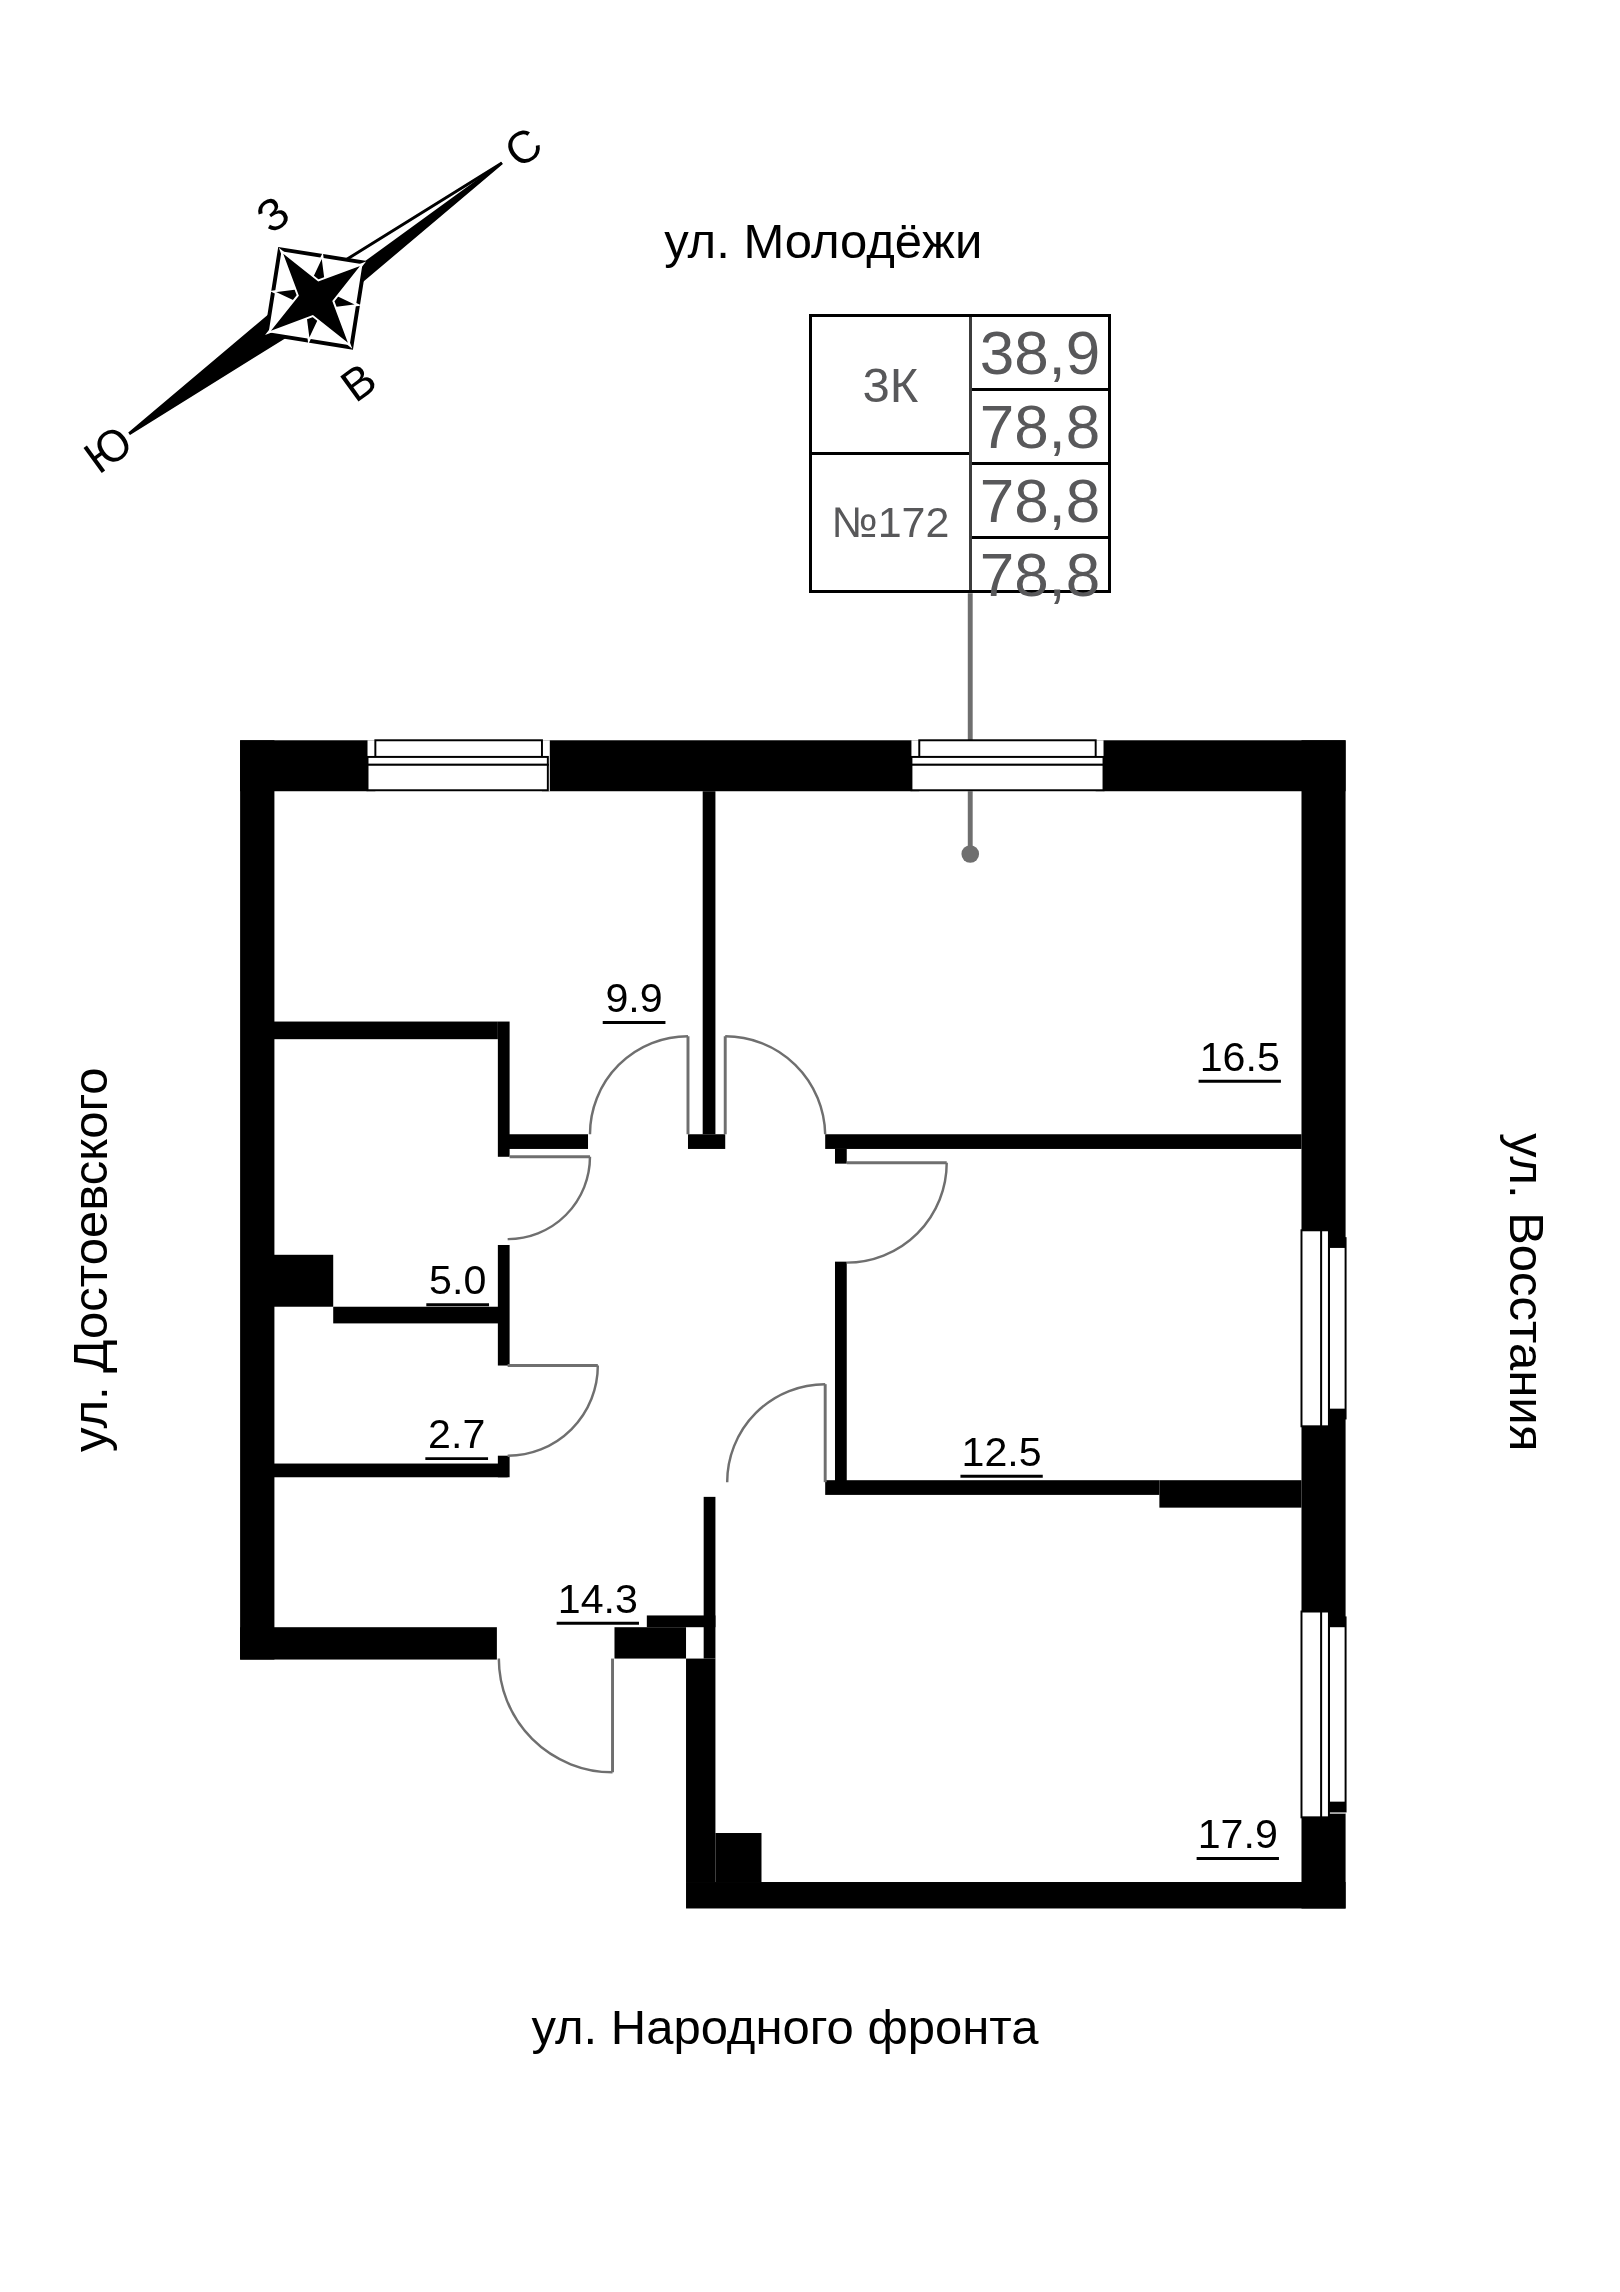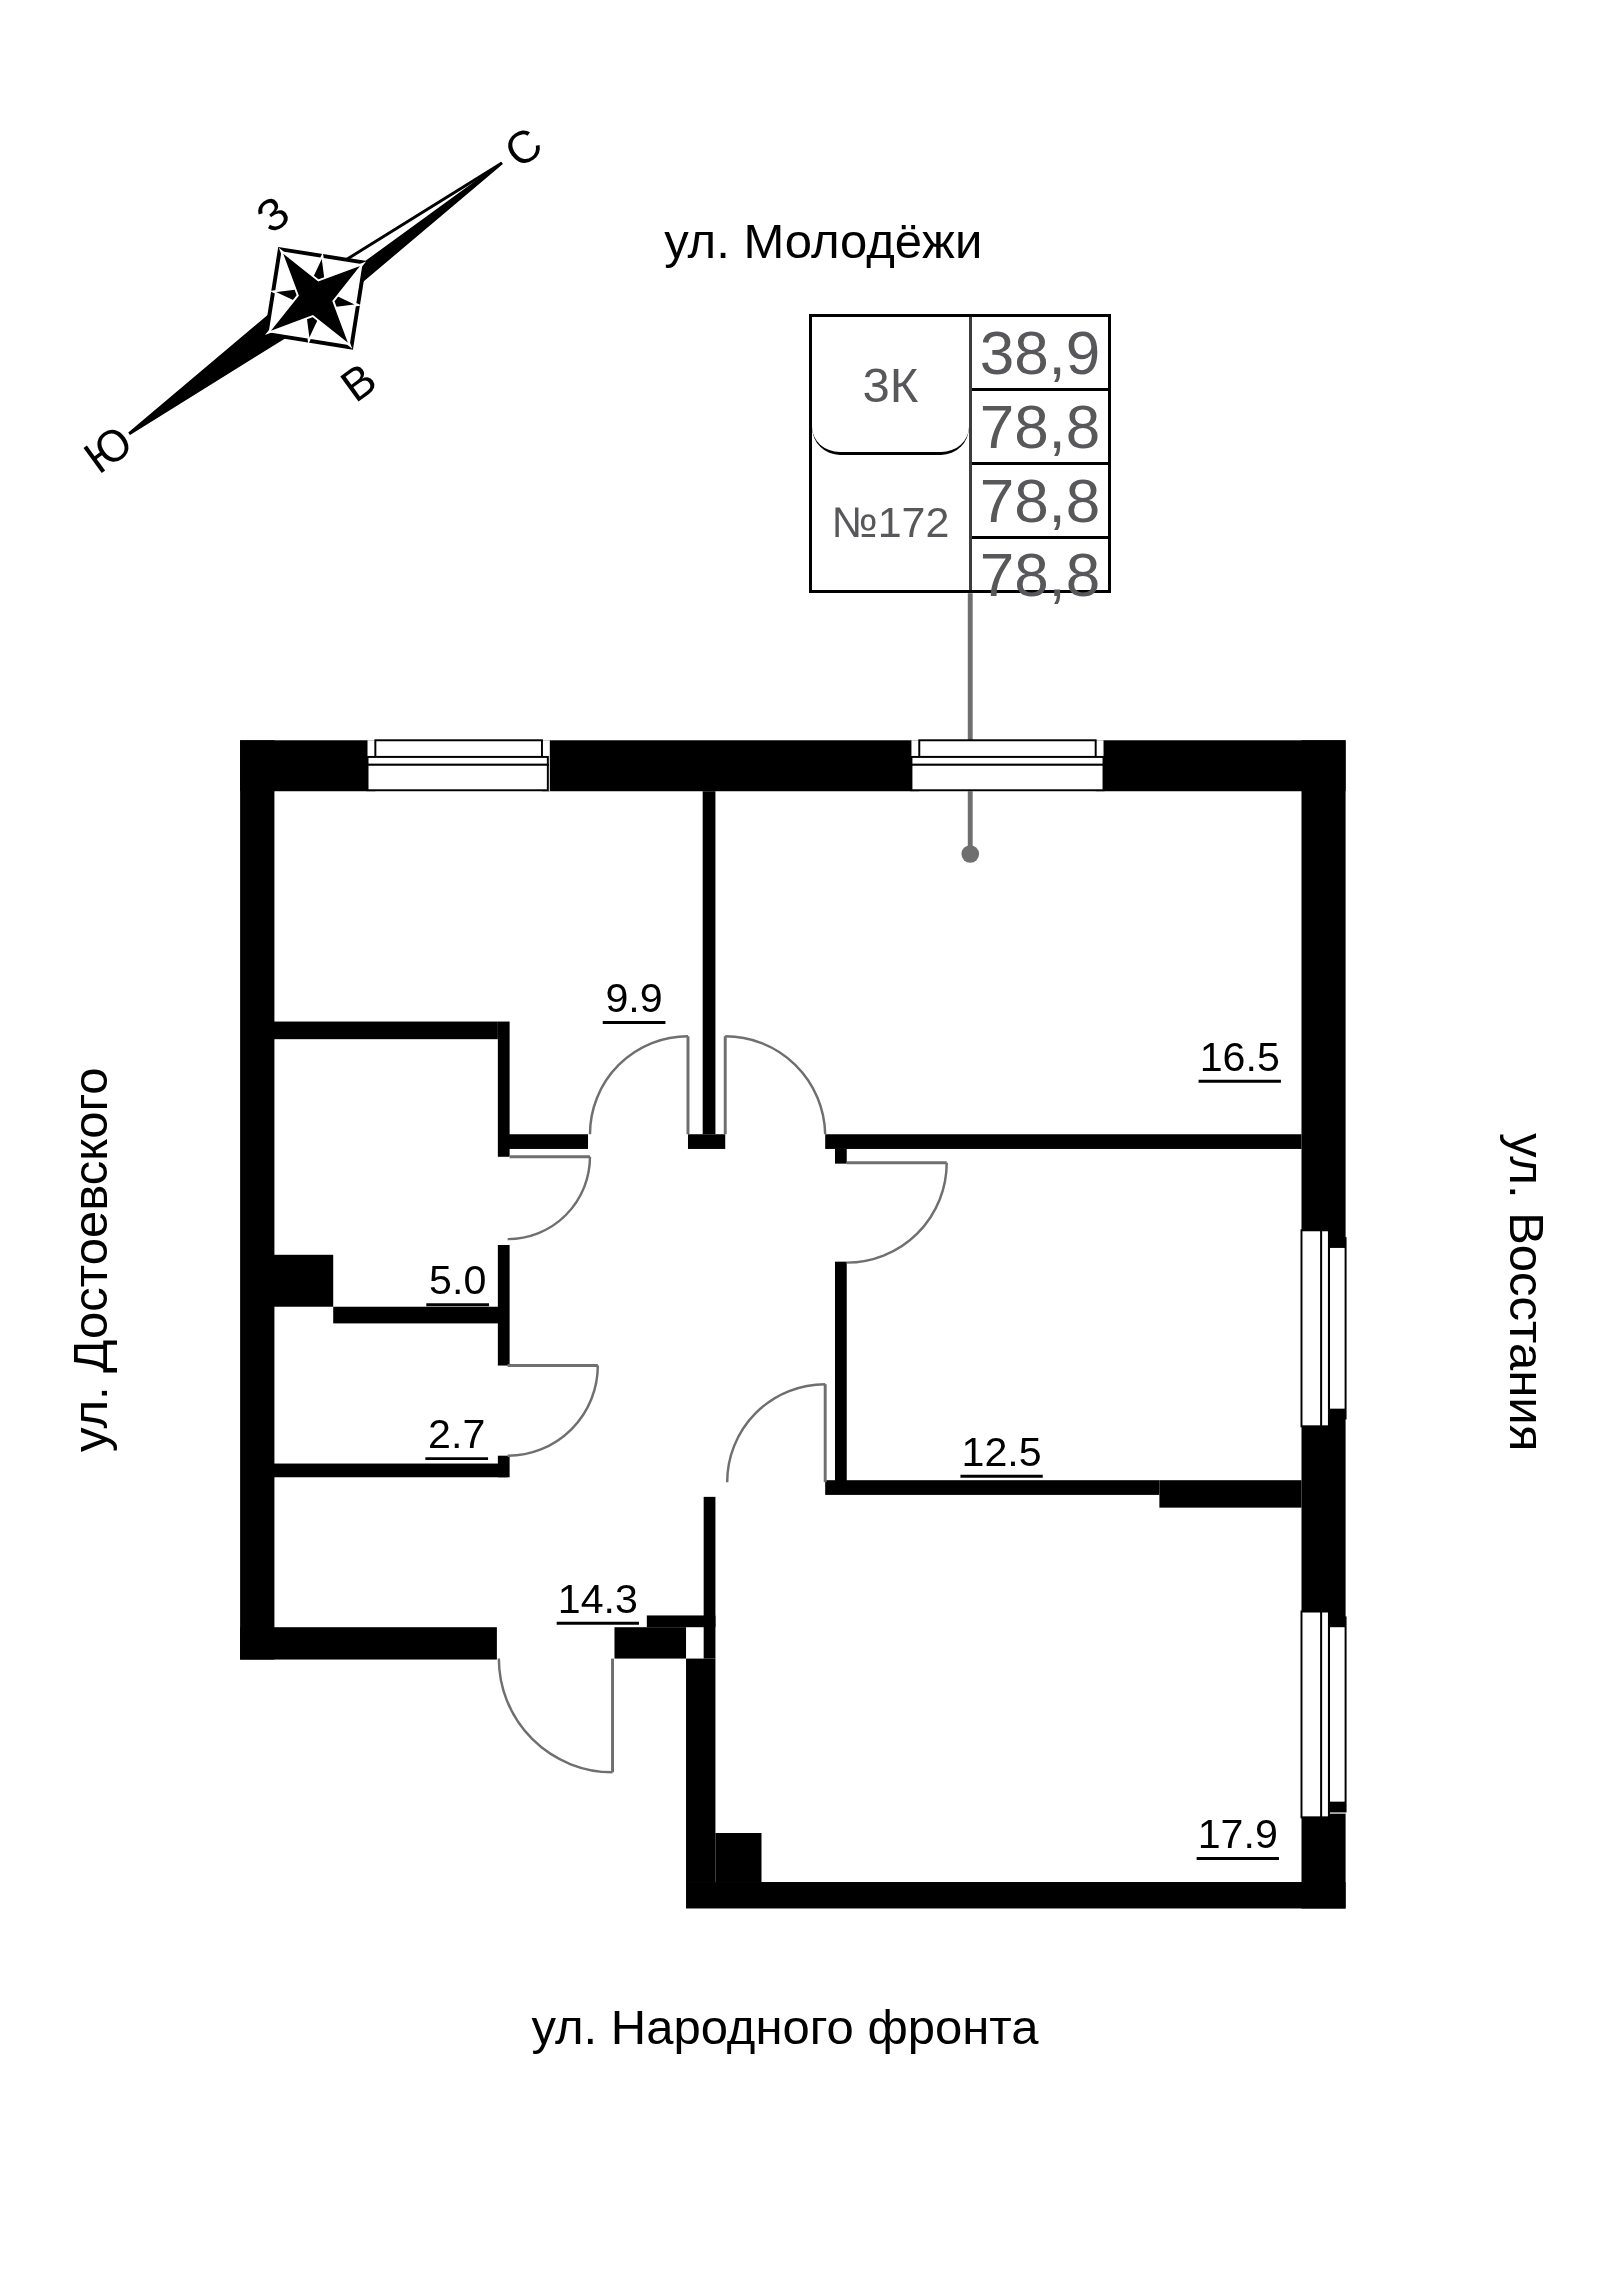--- a/index.html
+++ b/index.html
@@ -25,21 +25,21 @@
   .leader-dot{fill:#6f6f6f;}
   
   .info-table{
     position:absolute;left:809px;top:314px;width:302px;height:279px;
     border:3.9px solid #000000;box-sizing:border-box;display:flex;
     background:#ffffff;color:#58585a;
   }
   .it-left{width:160px;display:flex;flex-direction:column;border-right:3.9px solid #3c3c3c;box-sizing:border-box;}
   .it-right{flex:1;display:flex;flex-direction:column;}
   .it-cell{flex:1;display:flex;align-items:center;justify-content:center;box-sizing:border-box;}
-  .it-type{font-size:49px;border-bottom:3.9px solid #000000;border-radius:28px;}
+  .it-type{font-size:49px;border-bottom:3.9px solid #000000;}
   .it-num{font-size:43px;}
   .it-val{font-size:62px;}
   .it-right .it-cell{border-bottom:3.9px solid #000000;}
   .it-right .it-cell:last-child{border-bottom:none;}
 </style>
 </head>
 <body>
 
 <div class="canvas">
 

